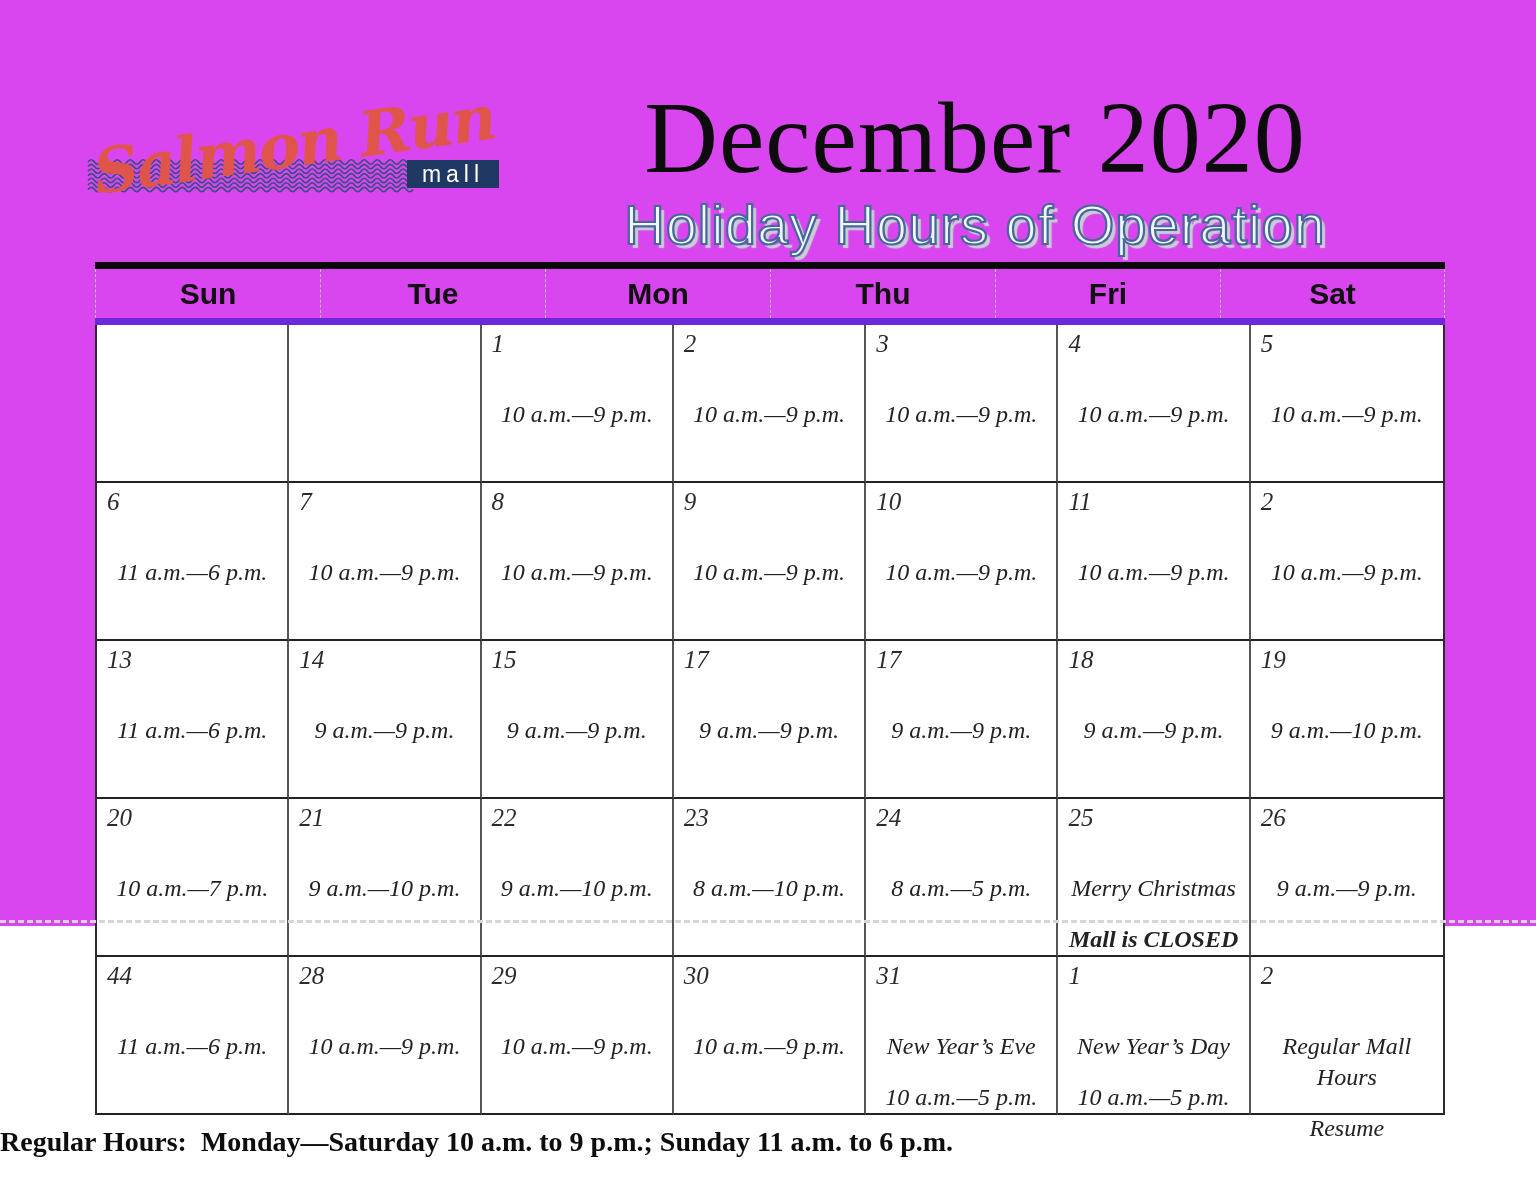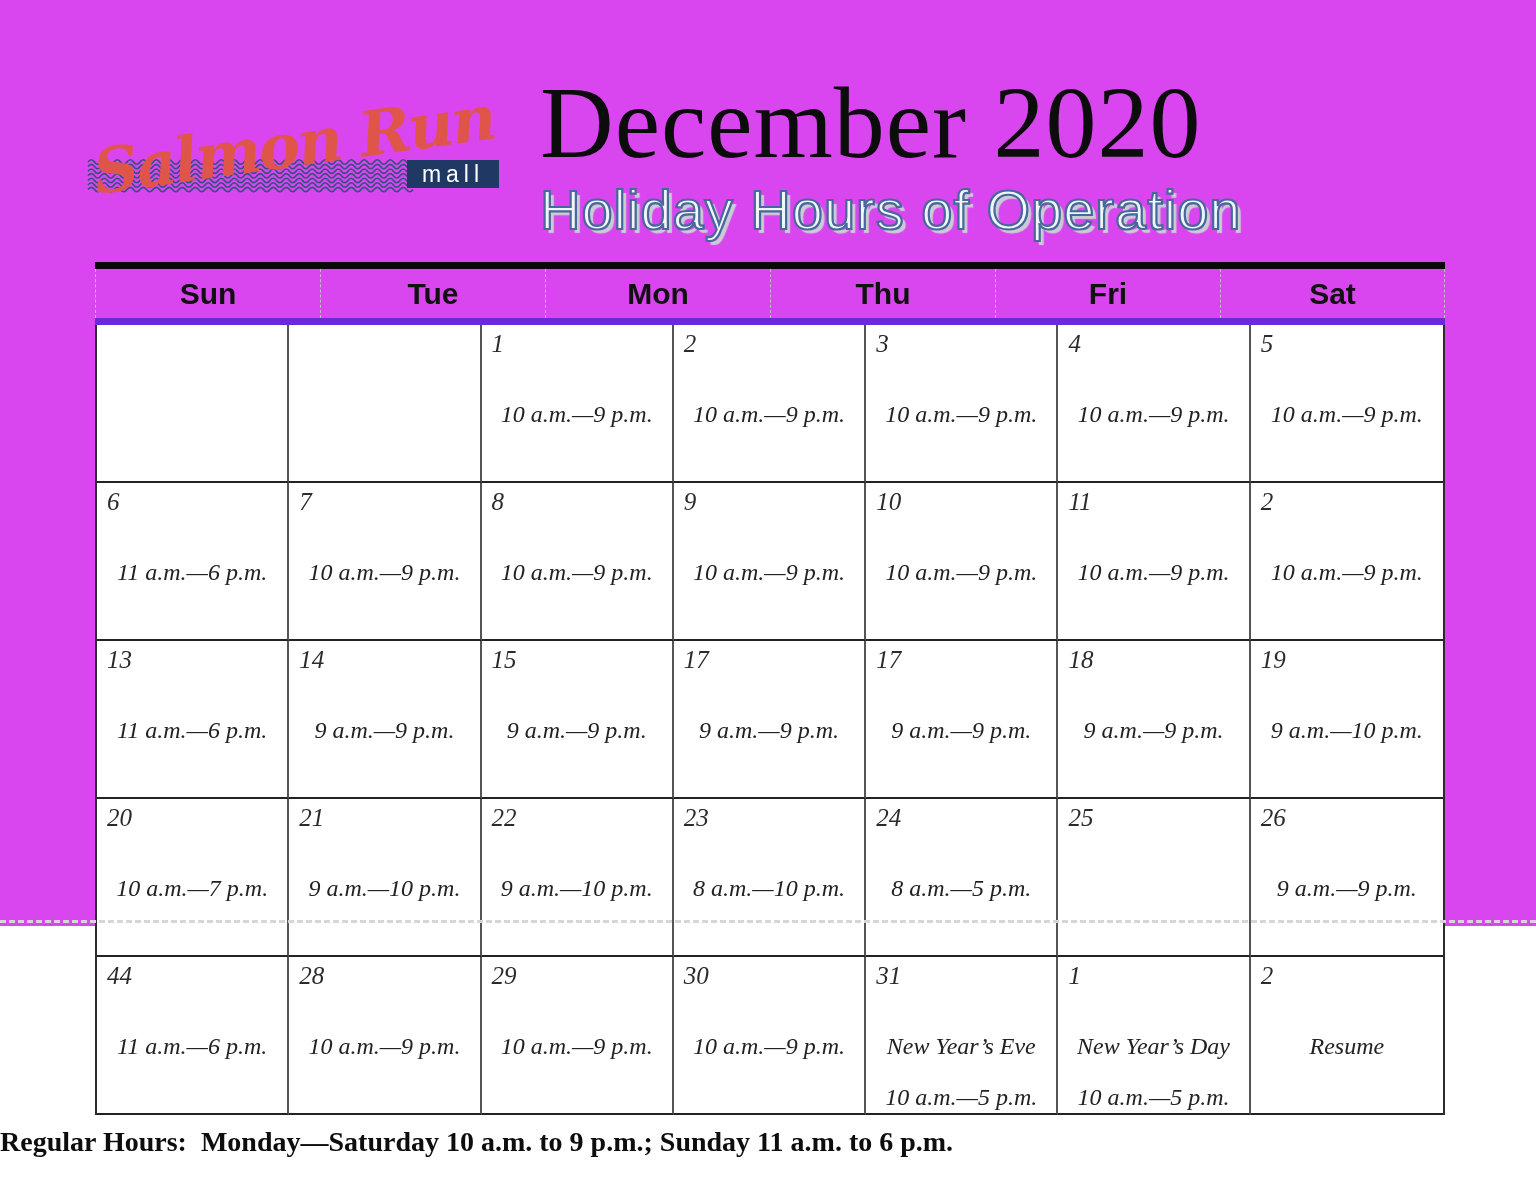--- a/index.html
+++ b/index.html
@@ -3,21 +3,21 @@
 <meta charset="utf-8">
 <style>
   html,body{margin:0;padding:0;background:#ffffff;}
   body{width:1536px;height:1187px;overflow:hidden;position:relative;
        font-family:"Liberation Serif","DejaVu Serif",serif;color:#1a1a1a;}
   .page{position:relative;width:1536px;height:926px;background:#d946ef;}
 
   
   .hdr{position:relative;height:262px;}
   .logo{position:absolute;left:82px;top:68px;width:430px;height:150px;}
-  .titles{position:absolute;left:540px;top:72px;width:870px;text-align:left;}
+  .titles{position:absolute;left:540px;top:87px;width:870px;text-align:center;}
   .title{margin:0;font-family:"Liberation Serif","DejaVu Serif",serif;
          font-weight:400;font-size:102px;line-height:1.0;color:#0c0c0c;letter-spacing:1px;}
   .subtitle{margin:8px 0 0 0;font-family:"Liberation Sans","DejaVu Sans",sans-serif;
             font-weight:400;font-size:56px;line-height:1.0;letter-spacing:1px;
             color:#f2f6fb;-webkit-text-stroke:2.2px #46689a;
             text-shadow:4px 4px 1px #c9cdd4;}
 
   
   .calendar{position:absolute;left:95px;top:262px;width:1350px;
             border-top:7px solid #0a0a0a;}
@@ -229,20 +229,24 @@
           </div>
         </div>
         <div class="cell">
           <span class="daynum">24</span>
           <div class="lines">
             <div class="line">8 a.m.—5 p.m.</div>
           </div>
         </div>
         <div class="cell">
           <span class="daynum">25</span>
+          <div class="lines">
+            <div class="line">Merry Christmas</div>
+            <div class="line bold">Mall is CLOSED</div>
+          </div>
         </div>
         <div class="cell">
           <span class="daynum">26</span>
           <div class="lines">
             <div class="line">9 a.m.—9 p.m.</div>
           </div>
         </div>
         <div class="cell">
           <span class="daynum">44</span>
           <div class="lines">
@@ -277,20 +281,21 @@
         <div class="cell">
           <span class="daynum">1</span>
           <div class="lines">
             <div class="line">New Year’s Day</div>
             <div class="line">10 a.m.—5 p.m.</div>
           </div>
         </div>
         <div class="cell">
           <span class="daynum">2</span>
           <div class="lines">
+            <div class="line">Regular Mall Hours</div>
             <div class="line">Resume</div>
           </div>
         </div>
       </div>
   </div>
 
   <div class="foot">
     <p>Regular Hours:  Monday—Saturday 10 a.m. to 9 p.m.; Sunday 11 a.m. to 6 p.m.</p>
   </div>
 

